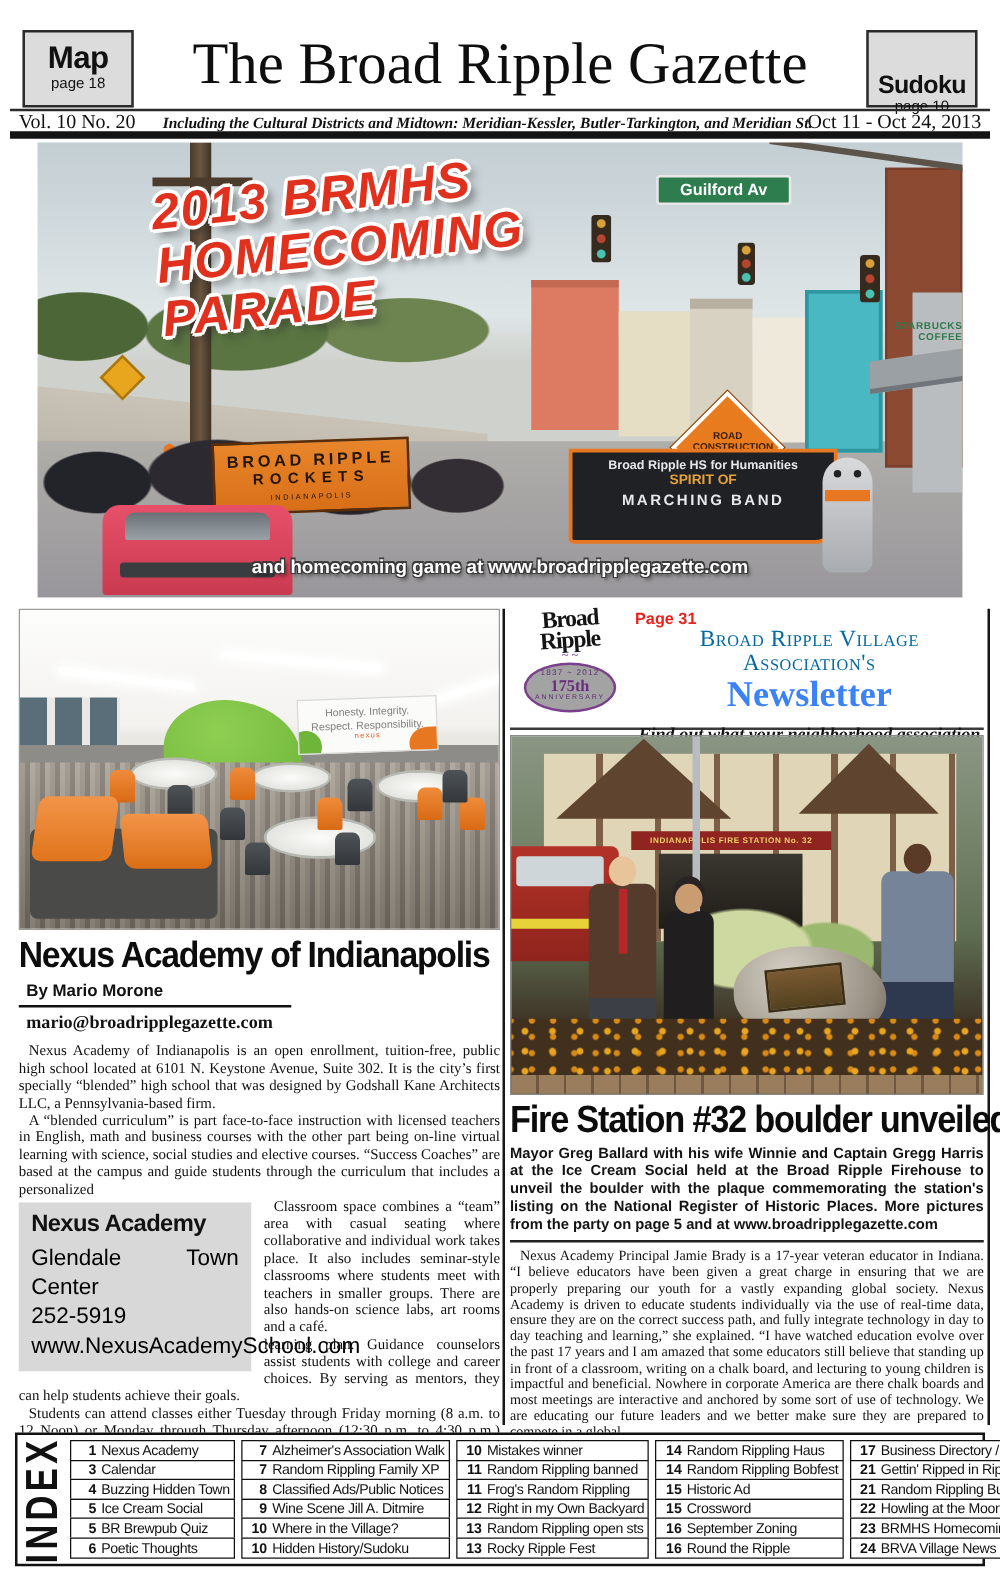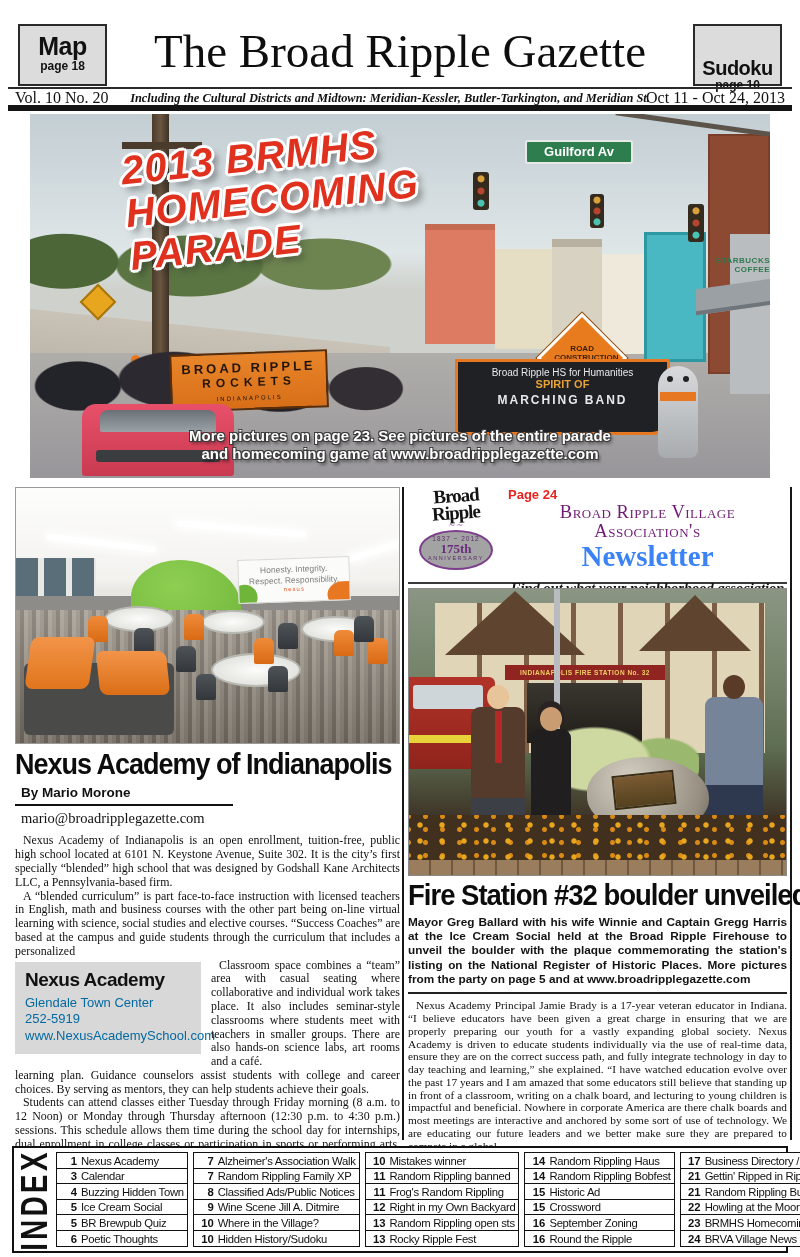--- a/index.html
+++ b/index.html
@@ -2,21 +2,21 @@
 <html><head>
 <meta charset="utf-8">
 <style>
   * { margin:0; padding:0; box-sizing:border-box; }
   body { background:#fff; font-family:"Liberation Serif", serif; }
   .page { position:relative; width:800px; height:1257px; margin:0 auto; background:#fff; overflow:hidden; }
 
   
   .corner-box { position:absolute; top:24px; width:89px; height:62px; background:#dcdcdc; border:2px solid #2a2a2a; text-align:center; font-family:"Liberation Sans", sans-serif; padding-top:8px; }
   .corner-box .big { font-size:25px; font-weight:bold; letter-spacing:-0.5px; line-height:1.0; color:#111; }
-  .corner-box .small { font-size:12px; font-weight:bold; color:#111; }
+  .corner-box .small { font-size:12px; font-weight:normal; color:#111; }
   .box-map { left:18px; }
   .box-sudoku { left:693px; }
   .box-sudoku .big { font-size:20px;margin-top:24px; }
   .masthead-title { position:absolute; top:24px; left:120px; width:560px; text-align:center; font-size:47px; color:#0e0e0e; letter-spacing:0px; }
   .header-rule { position:absolute; top:87px; left:8px; width:784px; height:2px; background:#2a2a2a; }
   .vol-row { position:absolute; top:89px; left:15px; width:770px; height:14px; }
   .vol-left { position:absolute; left:0; top:0; font-size:16px; color:#111; }
   .vol-center { position:absolute; left:110px; width:530px; top:2px; text-align:center; font-size:12.4px; font-style:italic; font-weight:bold; color:#111; }
   .vol-right { position:absolute; right:0; top:0; font-size:16px; color:#111; }
   .black-bar { position:absolute; top:105px; left:8px; width:784px; height:6px; background:#141414; }
@@ -57,21 +57,21 @@
                 radial-gradient(ellipse 80px 42px at 52% 60%, #262228 60%, transparent 63%),
                 radial-gradient(ellipse 60px 35px at 70% 62%, #332e33 60%, transparent 63%),
                 radial-gradient(circle 5px at 22% 40%, #e87722 90%, transparent), 
                 radial-gradient(circle 5px at 44% 38%, #e87722 90%, transparent),
                 radial-gradient(circle 4px at 60% 42%, #d86a1a 90%, transparent); }
   .banner-orange { position:absolute; top:238px; left:140px; width:158px; height:58px; background:linear-gradient(#e8852a,#d86f18); border:2px solid #5a2d08; transform:rotate(-2deg); text-align:center; font-family:"Liberation Sans", sans-serif; color:#231408; padding-top:6px; }
   .banner-orange .l1 { font-size:13px; font-weight:bold; letter-spacing:3px; }
   .banner-orange .l2 { font-size:12px; font-weight:bold; letter-spacing:5px; }
   .banner-orange .l3 { font-size:6px; letter-spacing:2px; margin-top:6px; }
   .banner-dark { position:absolute; top:245px; left:425px; width:215px; height:76px; background:#1f2125; border:3px solid #e87722; border-radius:0 0 18px 4px; text-align:center; color:#e8e8ea; font-family:"Liberation Sans", sans-serif; padding-top:5px; }
-  .banner-dark .l1 { font-size:10px; font-weight:normal; }
+  .banner-dark .l1 { font-size:10px; font-weight:bold; }
   .banner-dark .l2 { font-size:11px; font-weight:bold; color:#e8a23a; }
   .banner-dark .l3 { font-size:12px; font-weight:bold; letter-spacing:2px; margin-top:3px; }
   .mascot { position:absolute; top:252px; left:628px; width:40px; height:92px; background:linear-gradient(#d8dadc,#a8abaf); border-radius:20px 20px 8px 8px; }
   .mascot::before { content:""; position:absolute; top:26px; left:2px; width:36px; height:9px; background:#e87722; }
   .mascot::after { content:""; position:absolute; top:10px; left:9px; width:6px; height:6px; border-radius:50%; background:#222; box-shadow:16px 0 0 #222; }
   .red-car { position:absolute; bottom:2px; left:52px; width:152px; height:72px; background:linear-gradient(#e8506a,#c93a50); border-radius:14px 14px 3px 3px; }
   .red-car::before { content:""; position:absolute; top:6px; left:18px; width:116px; height:22px; background:linear-gradient(#6a7076,#9aa2a8); border-radius:8px 8px 2px 2px; }
   .red-car::after { content:""; position:absolute; bottom:14px; left:14px; width:124px; height:12px; background:#3a3d40; border-radius:3px; }
   .parade-headline { position:absolute; top:20px; left:95px; transform:rotate(-6deg); font-family:"Liberation Sans", sans-serif; font-weight:bold; font-style:italic; color:#e0301e; line-height:1.08; letter-spacing:1px;
     text-shadow:-2px -2px 0 #fff, 2px -2px 0 #fff, -2px 2px 0 #fff, 2px 2px 0 #fff, 0 -3px 0 #fff, 0 3px 0 #fff, -3px 0 0 #fff, 3px 0 0 #fff, 5px 6px 7px rgba(40,40,40,.55); }
@@ -113,39 +113,39 @@
   .cc4 { top:150px; left:238px; } .cc5 { top:135px; left:262px; } .cc6 { top:142px; left:318px; }
   .cc7 { top:158px; left:160px; } .cc8 { top:178px; left:252px; } .cc9 { top:186px; left:180px; }
   .cc10 { top:150px; left:352px; } .cc11 { top:128px; left:338px; }
   .cr-lounge { position:absolute; bottom:8px; left:8px; width:150px; height:72px; background:#4a4a48; border-radius:6px; }
   .cr-lounge::before { content:""; position:absolute; top:-26px; left:4px; width:64px; height:52px; background:linear-gradient(#f29449,#e0751c); border-radius:8px; transform:skewX(-8deg); }
   .cr-lounge::after { content:""; position:absolute; top:-12px; left:74px; width:70px; height:44px; background:linear-gradient(#f29449,#db6e16); border-radius:8px; transform:skewX(6deg); }
 
   
   .nx-headline { margin-top:5px; font-family:"Liberation Sans", sans-serif; font-weight:bold; font-stretch:condensed; font-size:27px; letter-spacing:-1px; color:#0d0d0d; line-height:1.05; transform:scaleY(1.08); transform-origin:left top; }
   .nx-byline { margin-top:8px; padding-left:6px; font-family:"Liberation Sans", sans-serif; font-weight:bold; font-size:13.5px; color:#111; width:218px; border-bottom:2px solid #111; padding-bottom:4px; }
-  .nx-email { margin-top:4px; padding-left:6px; font-weight:normal; font-size:14.5px; color:#111; margin-bottom:7px; }
+  .nx-email { margin-top:4px; padding-left:6px; font-weight:bold; font-size:14.5px; color:#111; margin-bottom:7px; }
   .body-text { font-size:11.9px; line-height:1.16; color:#101010; text-align:justify; }
   .body-text p { text-indent:8px; }
   .nx-infobox { float:left; width:186px; background:#d8d8d8; padding:7px 10px 9px 10px; margin:3px 10px 3px 0; }
   .nx-infobox .ib-title { font-family:"Liberation Sans", sans-serif; font-weight:bold; font-size:19px; color:#111; letter-spacing:-0.5px; margin-bottom:4px; }
-  .nx-infobox .ib-line { font-family:"Liberation Sans", sans-serif; font-size:13px; color:#0369a1; line-height:1.3; }
+  .nx-infobox .ib-line { font-family:"Liberation Sans", sans-serif; font-size:18px; color:#000000; line-height:1.3; }
 
   
   .newsletter { position:relative; height:92px; }
   .brva-logo { position:absolute; top:0; left:2px; width:92px; height:92px; text-align:center; }
   .brva-word { font-family:"Liberation Serif", serif; font-weight:bold; font-size:19px; line-height:0.92; color:#141414; transform:rotate(-4deg); letter-spacing:-1px; }
   .brva-swirl { color:#7b3f8c; font-size:10px; line-height:0.6; }
   .brva-badge { margin:2px auto 0; width:74px; height:40px; border:2px solid #7b3f8c; border-radius:50%; background:#a3a3a3; padding-top:3px; }
   .brva-badge .years { font-size:6.5px; color:#5a2d6b; letter-spacing:1px; font-family:"Liberation Sans", sans-serif; }
   .brva-badge .num { font-size:13px; font-weight:bold; color:#6b2d7e; font-family:"Liberation Serif", serif; line-height:1.0; }
   .brva-badge .anniv { font-size:5.5px; color:#5a2d6b; letter-spacing:1.5px; font-family:"Liberation Sans", sans-serif; }
   .nl-text { position:absolute; left:100px; top:0; width:279px; }
   .nl-page { font-family:"Liberation Sans", sans-serif; font-weight:bold; font-size:13px; color:#e8221e; }
-  .nl-org { text-align:center; font-variant:small-caps; font-size:18.5px; letter-spacing:0.5px; color:#701a75; line-height:1.05; margin-top:1px; }
+  .nl-org { text-align:center; font-variant:small-caps; font-size:18.5px; letter-spacing:0.5px; color:#0369a1; line-height:1.05; margin-top:1px; }
   .nl-title { text-align:center; font-family:"Liberation Serif", serif; font-weight:bold; font-size:29px; color:#3b82f6; line-height:1.0; }
   .nl-tagline { text-align:center; font-style:italic; font-weight:bold; font-size:14.5px; color:#151515; margin-top:9px; }
   .nl-rule { height:2px; background:#3a3a3a; margin:3px 0 4px 0; }
 
   
   .fire-photo { position:relative; width:379px; height:288px; border:1px solid #8a8a8a; overflow:hidden; background:linear-gradient(#8a9683 0%, #75836a 30%, #5e6e52 55%, #3e3427 80%); }
   .fp-house { position:absolute; top:14px; left:26px; width:330px; height:150px; background:#e0d5b6; background-image:repeating-linear-gradient(90deg, transparent 0 42px, rgba(107,74,51,.85) 42px 47px); }
   .fp-roof1 { position:absolute; top:-12px; left:10px; width:0; height:0; border-left:70px solid transparent; border-right:70px solid transparent; border-bottom:64px solid #5f4430; }
   .fp-roof2 { position:absolute; top:-8px; right:14px; width:0; height:0; border-left:56px solid transparent; border-right:56px solid transparent; border-bottom:56px solid #5f4430; }
   .fp-sign { position:absolute; top:62px; left:70px; width:160px; height:15px; background:#8f2420; color:#f0cf66; font-family:"Liberation Sans", sans-serif; font-size:6.5px; font-weight:bold; text-align:center; line-height:15px; letter-spacing:0.5px; }
@@ -250,21 +250,20 @@
       <div class="l3">MARCHING BAND</div>
     </div>
     <div class="mascot"></div>
     <div class="red-car"></div>
     <div class="parade-headline">
       <span class="hl">2013 BRMHS</span>
       <span class="hl">HOMECOMING</span>
       <span class="hl">PARADE</span>
     </div>
     <div class="parade-caption">
-      <div>More pictures on page 23. See pictures of the entire parade</div>
       <div>and homecoming game at www.broadripplegazette.com</div>
     </div>
   </div>
 
   <div class="divider-mid"></div>
   <div class="divider-right"></div>
 
   <div class="col-left">
     <div class="classroom">
       <div class="cr-ceil-l1"></div>
@@ -322,21 +321,21 @@
         <div class="brva-word">Broad</div>
         <div class="brva-word w2">Ripple</div>
         <div class="brva-swirl">~ ~</div>
         <div class="brva-badge">
           <div class="years">1837 ~ 2012</div>
           <div class="num">175th</div>
           <div class="anniv">ANNIVERSARY</div>
         </div>
       </div>
       <div class="nl-text">
-        <div class="nl-page">Page 24</div>
+        <div class="nl-page">Page 31</div>
         <div class="nl-org">Broad Ripple Village Association's</div>
         <div class="nl-title">Newsletter</div>
         <div class="nl-tagline">Find out what your neighborhood association is doing for you!</div>
       </div>
     </div>
     <div class="nl-rule"></div>
 
     <div class="fire-photo">
       <div class="fp-house">
         <div class="fp-roof1"></div>

